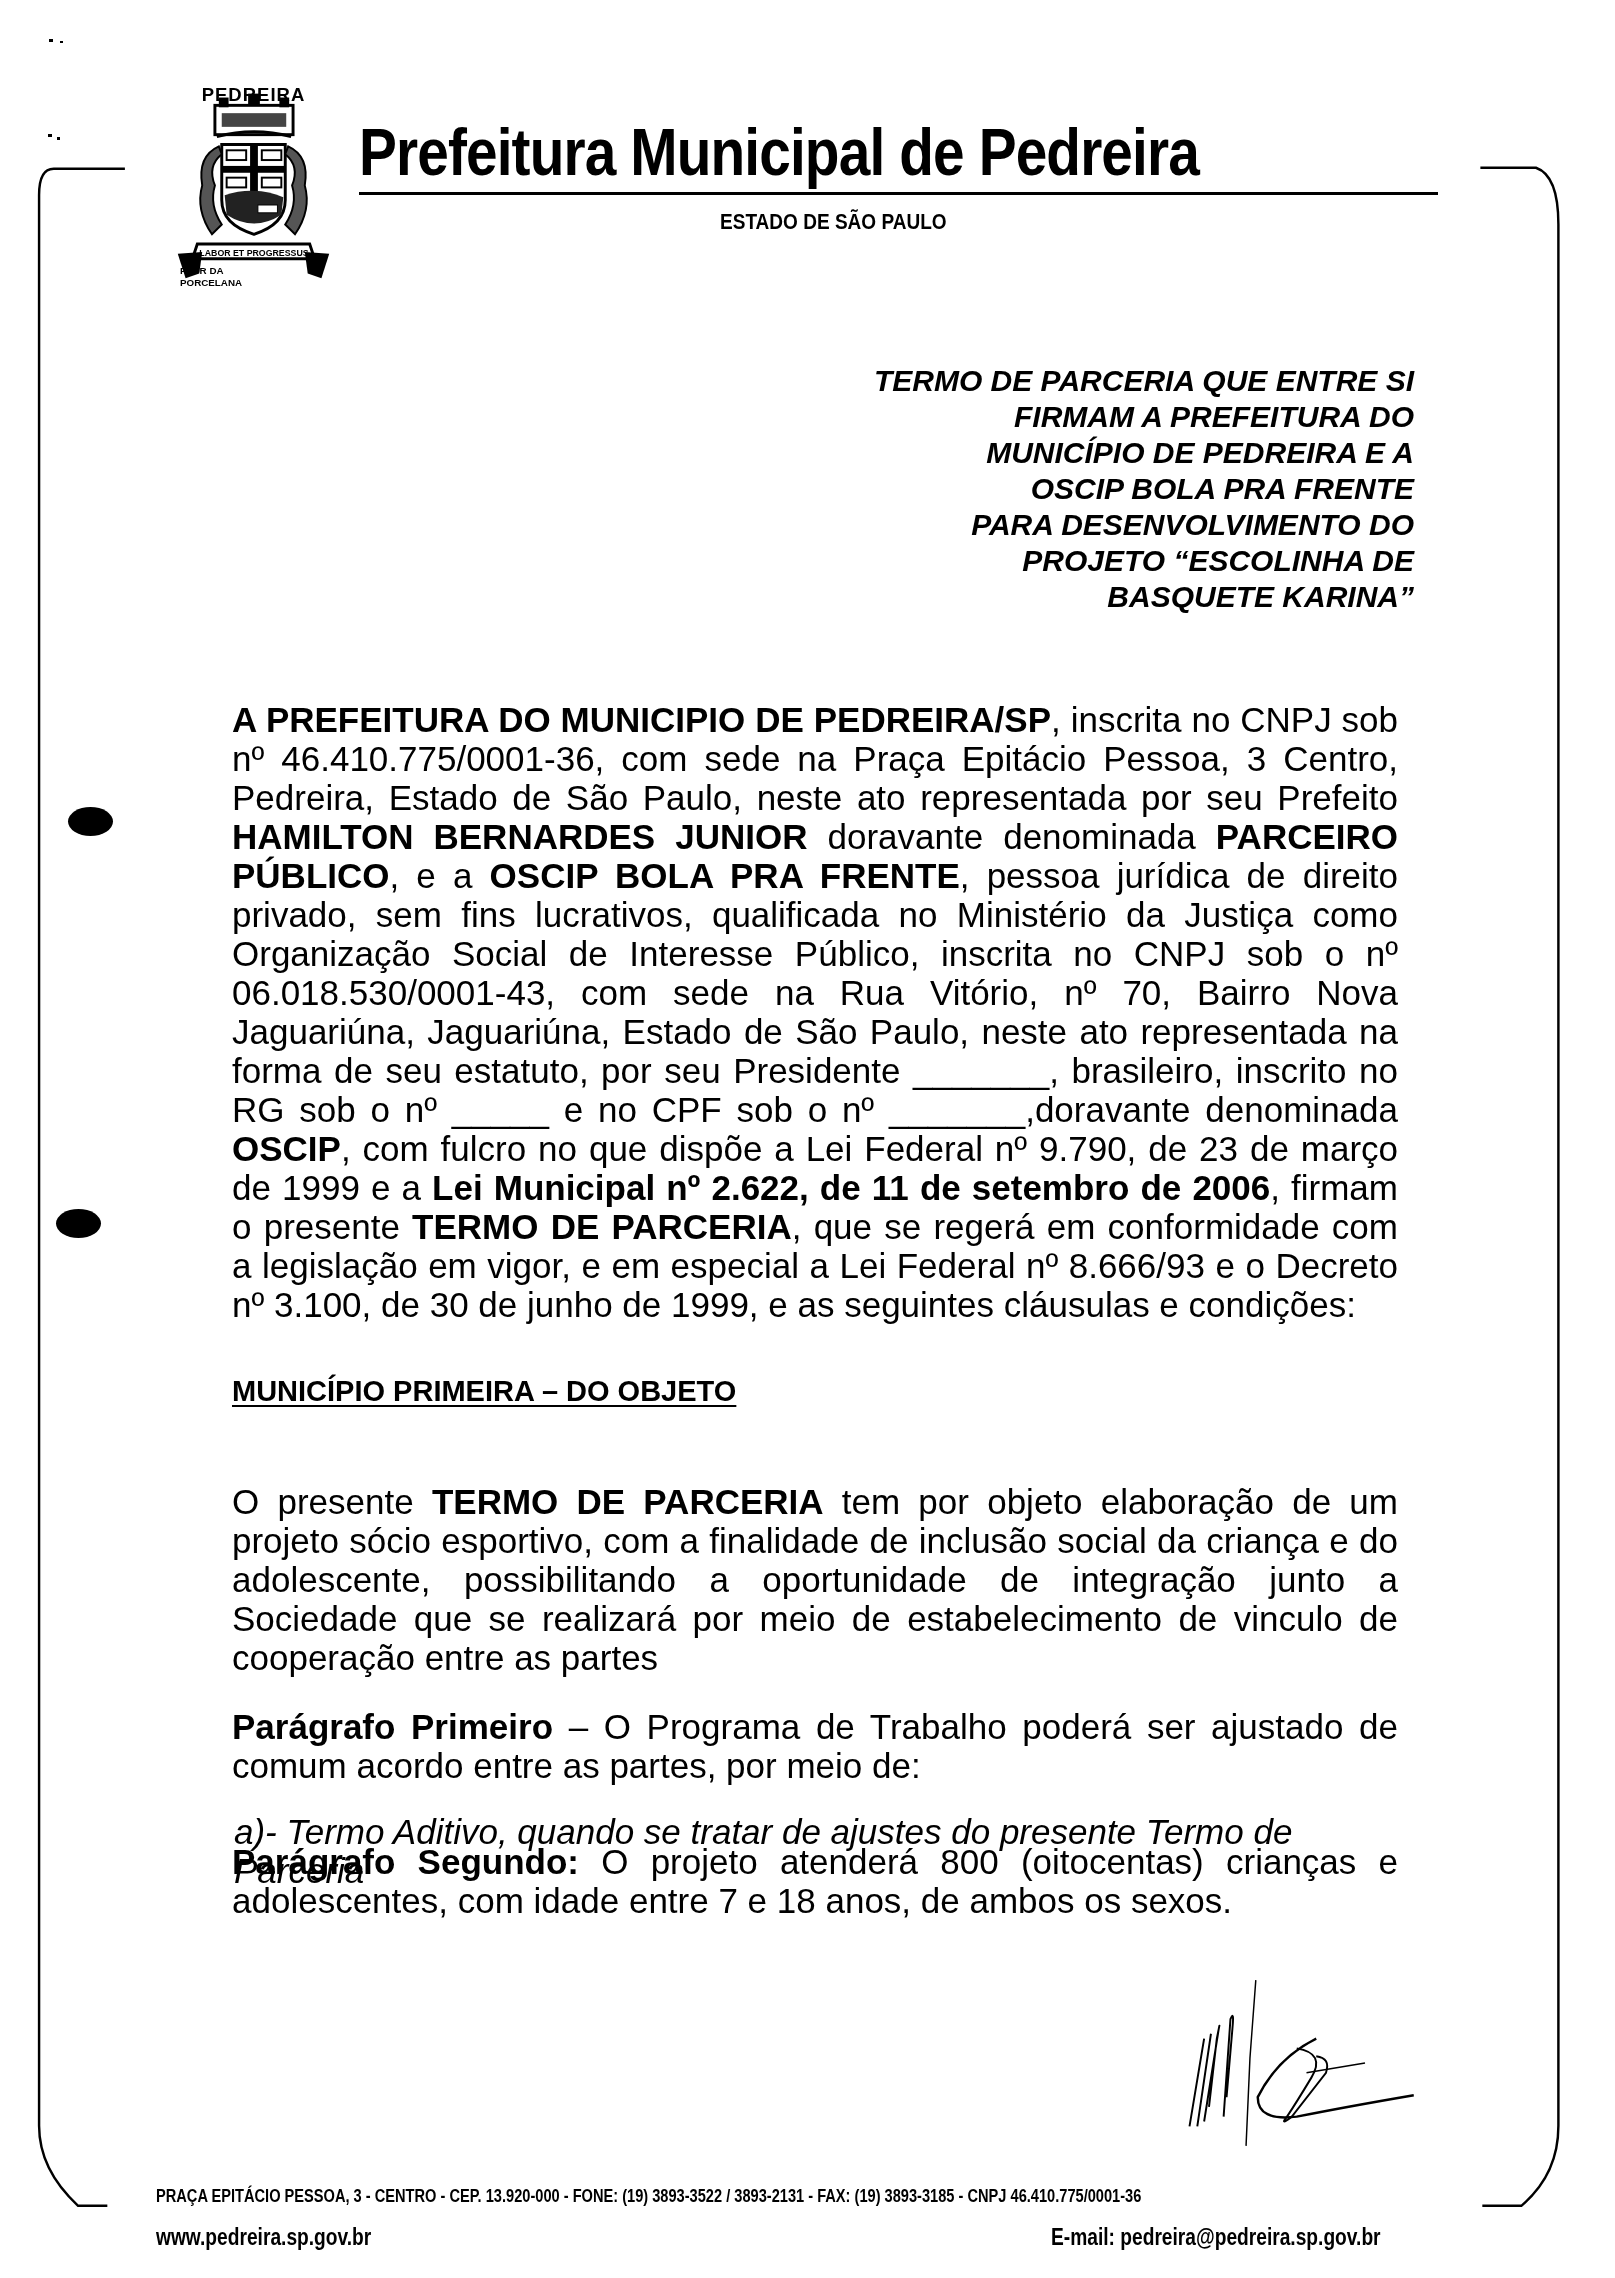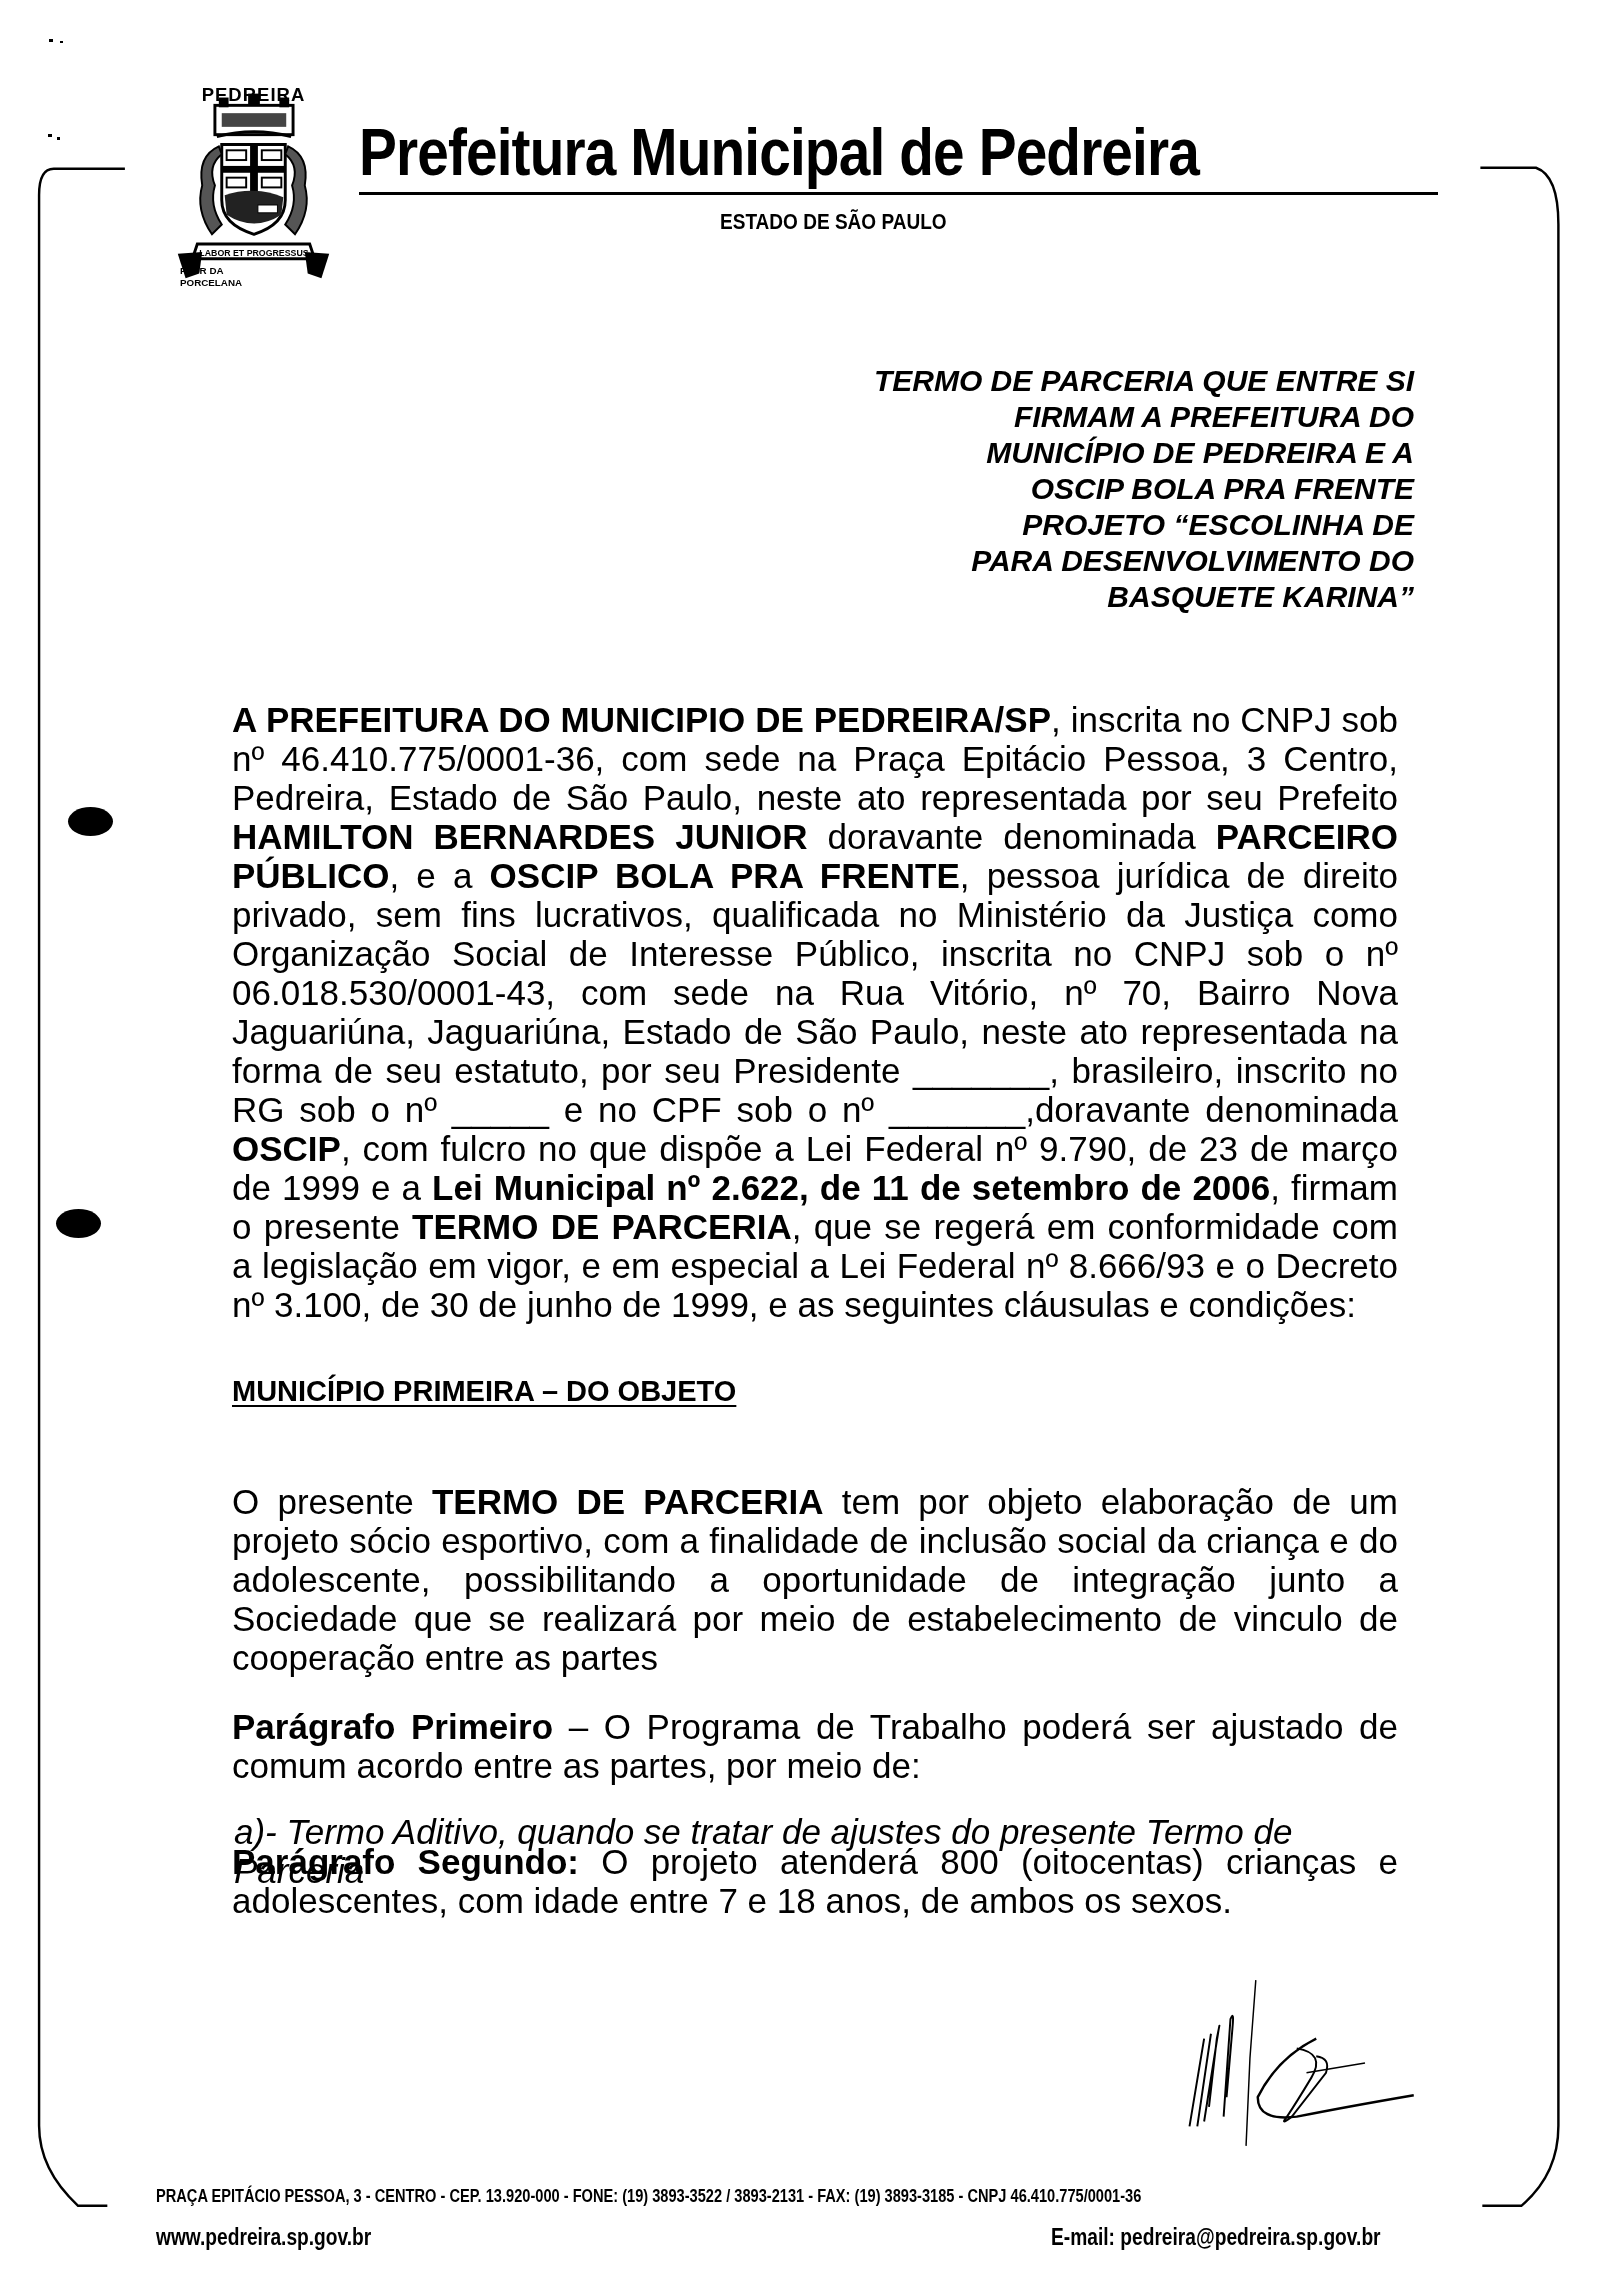--- a/index.html
+++ b/index.html
@@ -91,22 +91,22 @@
 
 <div class="org-title">Prefeitura Municipal de Pedreira</div>
 <div class="org-rule"></div>
 <div class="org-state">ESTADO DE SÃO PAULO</div>
 
 <div class="heading-block">
   <div>TERMO DE PARCERIA QUE ENTRE SI</div>
   <div>FIRMAM A PREFEITURA DO</div>
   <div>MUNICÍPIO DE PEDREIRA E A</div>
   <div>OSCIP BOLA PRA FRENTE</div>
+  <div>PARA DESENVOLVIMENTO DO</div>
   <div>PROJETO “ESCOLINHA DE</div>
-  <div>PARA DESENVOLVIMENTO DO</div>
   <div>BASQUETE KARINA”</div>
 </div>
 
 <div class="body-text p1"><b>A PREFEITURA DO MUNICIPIO DE PEDREIRA/SP</b><span>, inscrita no CNPJ sob nº 46.410.775/0001-36, com sede na Praça Epitácio Pessoa, 3 Centro, Pedreira, Estado de São Paulo, neste ato representada por seu Prefeito </span><b>HAMILTON BERNARDES JUNIOR</b><span> doravante denominada </span><b>PARCEIRO PÚBLICO</b><span>, e a </span><b>OSCIP BOLA PRA FRENTE</b><span>, pessoa jurídica de direito privado, sem fins lucrativos, qualificada no Ministério da Justiça como Organização Social de Interesse Público, inscrita no CNPJ sob o nº 06.018.530/0001-43, com sede na Rua Vitório, nº 70, Bairro Nova Jaguariúna, Jaguariúna, Estado de São Paulo, neste ato representada na forma de seu estatuto, por seu Presidente _______, brasileiro, inscrito no RG sob o nº _____ e no CPF sob o nº _______,doravante denominada </span><b>OSCIP</b><span>, com fulcro no que dispõe a Lei Federal nº 9.790, de 23 de março de 1999 e a </span><b>Lei Municipal nº 2.622, de 11 de setembro de 2006</b><span>, firmam o presente </span><b>TERMO DE PARCERIA</b><span>, que se regerá em conformidade com a legislação em vigor, e em especial a Lei Federal nº 8.666/93 e o Decreto nº 3.100, de 30 de junho de 1999, e as seguintes cláusulas e condições:</span></div>
 
 <div class="clause-title">MUNICÍPIO PRIMEIRA – DO OBJETO</div>
 
 <div class="body-text p2"><span>O presente </span><b>TERMO DE PARCERIA</b><span> tem por objeto elaboração de um projeto sócio esportivo, com a finalidade de inclusão social da criança e do adolescente, possibilitando a oportunidade de integração junto a Sociedade que se realizará por meio de estabelecimento de vinculo de cooperação entre as partes</span></div>
 
 <div class="body-text p3"><b>Parágrafo Primeiro</b><span> – O Programa de Trabalho poderá ser ajustado de comum acordo entre as partes, por meio de:</span></div>

